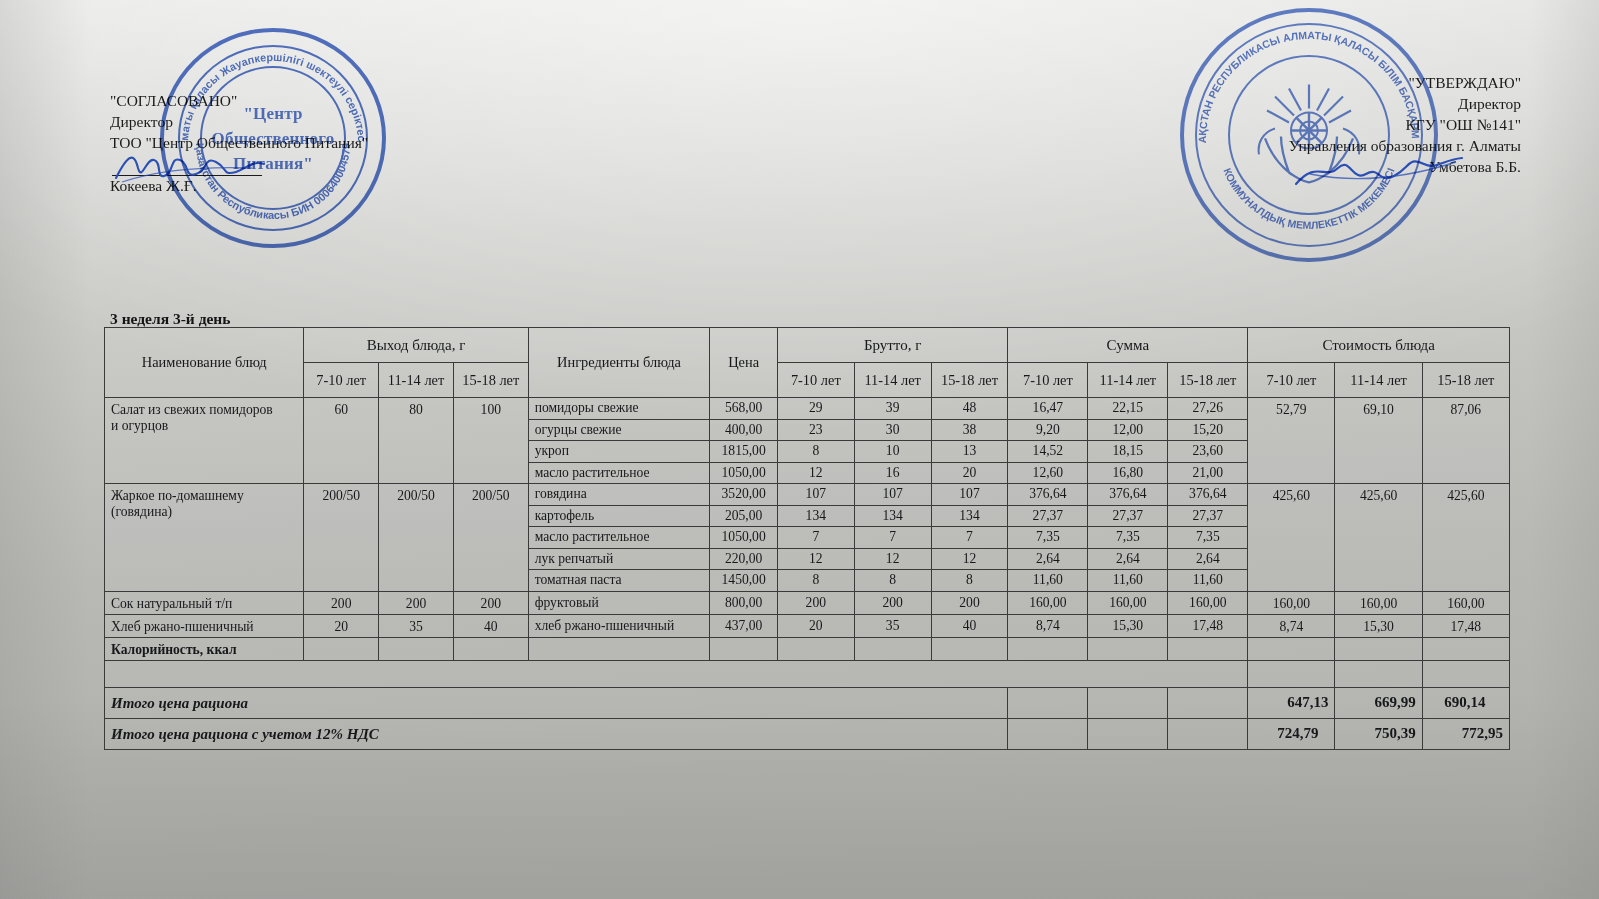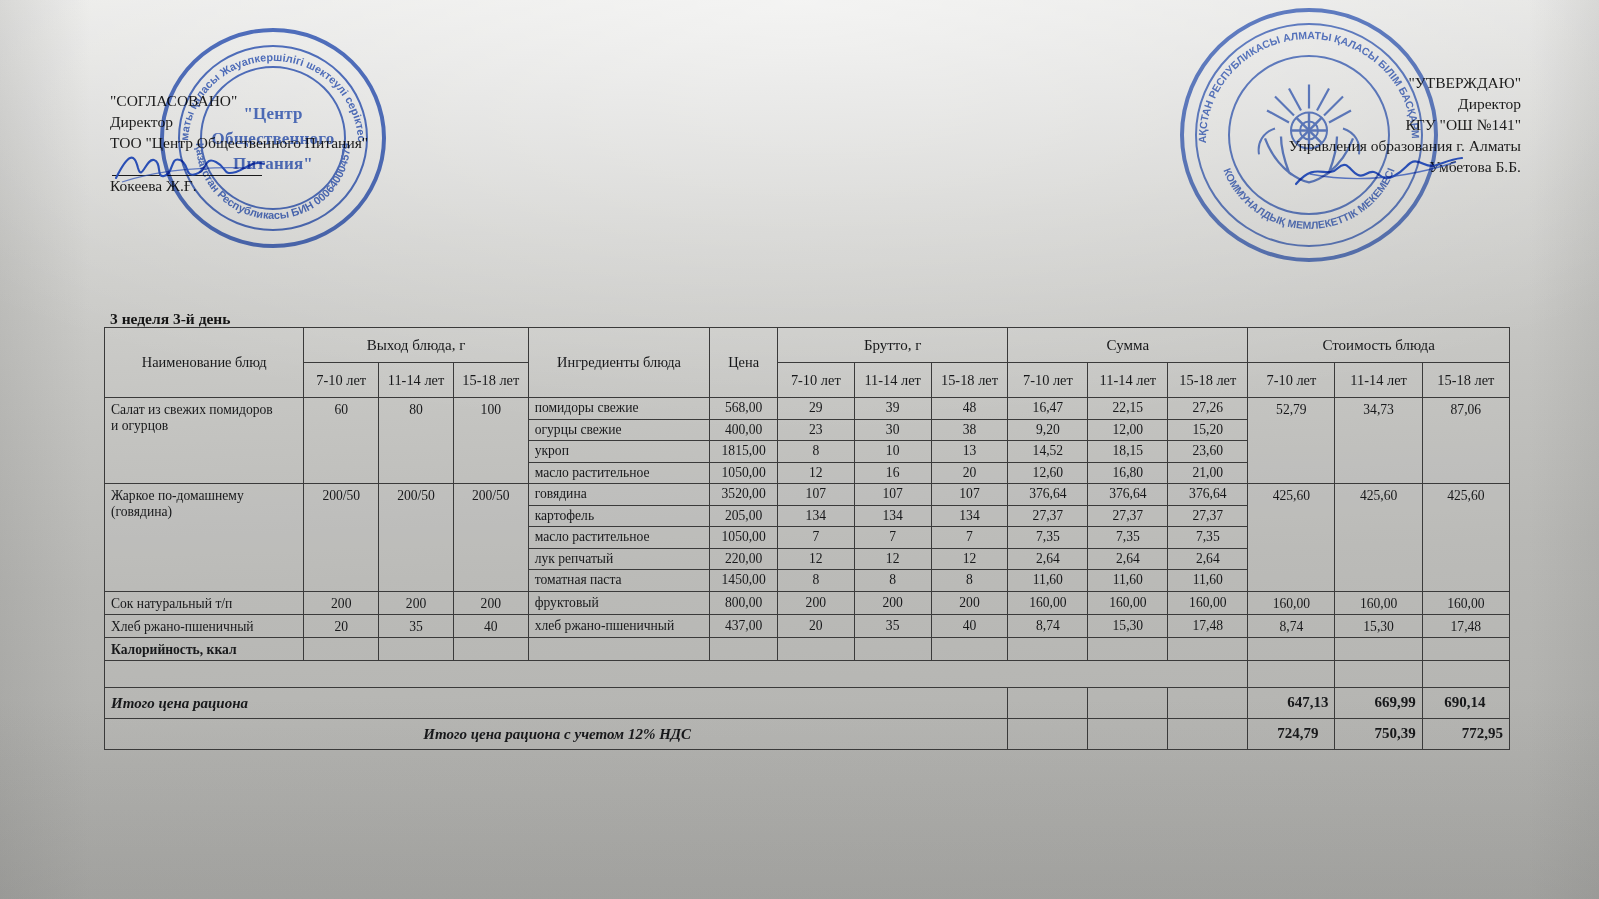--- a/index.html
+++ b/index.html
@@ -302,21 +302,21 @@
           <td class="num" rowspan="4" style="vertical-align: top; padding-top: 4px;">100</td>
           <td class="ing">помидоры свежие</td>
           <td class="num">568,00</td>
           <td class="num">29</td>
           <td class="num">39</td>
           <td class="num">48</td>
           <td class="num">16,47</td>
           <td class="num">22,15</td>
           <td class="num">27,26</td>
           <td class="num" rowspan="4" style="vertical-align: top; padding-top: 4px;">52,79</td>
-          <td class="num" rowspan="4" style="vertical-align: top; padding-top: 4px;">34,73</td>
+          <td class="num" rowspan="4" style="vertical-align: top; padding-top: 4px;">69,10</td>
           <td class="num" rowspan="4" style="vertical-align: top; padding-top: 4px;">87,06</td>
         </tr>
         <tr class="r">
           <td class="ing">огурцы свежие</td>
           <td class="num">400,00</td>
           <td class="num">23</td>
           <td class="num">30</td>
           <td class="num">38</td>
           <td class="num">9,20</td>
           <td class="num">12,00</td>
@@ -466,21 +466,21 @@
         <tr class="total-row">
           <td class="name" colspan="9" style="vertical-align: middle;">Итого цена рациона</td>
           <td class="num"></td>
           <td class="num"></td>
           <td class="num"></td>
           <td class="num" style="text-align: right; padding-right: 6px;">647,13</td>
           <td class="num" style="text-align: right; padding-right: 6px; margin-top: 43px;">669,99</td>
           <td class="num" style="text-align: center; padding-right: 6px;">690,14</td>
         </tr>
         <tr class="total-row">
-          <td class="name" colspan="9" style="vertical-align: middle; text-align: center;">Итого цена рациона с учетом 12% НДС</td>
+          <td class="name" colspan="9" style="vertical-align: middle;">Итого цена рациона с учетом 12% НДС</td>
           <td class="num"></td>
           <td class="num"></td>
           <td class="num"></td>
           <td class="num" style="text-align: right; padding-right: 16px;">724,79</td>
           <td class="num" style="text-align: right; padding-right: 6px;">750,39</td>
           <td class="num" style="text-align: right; padding-right: 6px;">772,95</td>
         </tr>
       </tbody>
   </table>
 </div>

